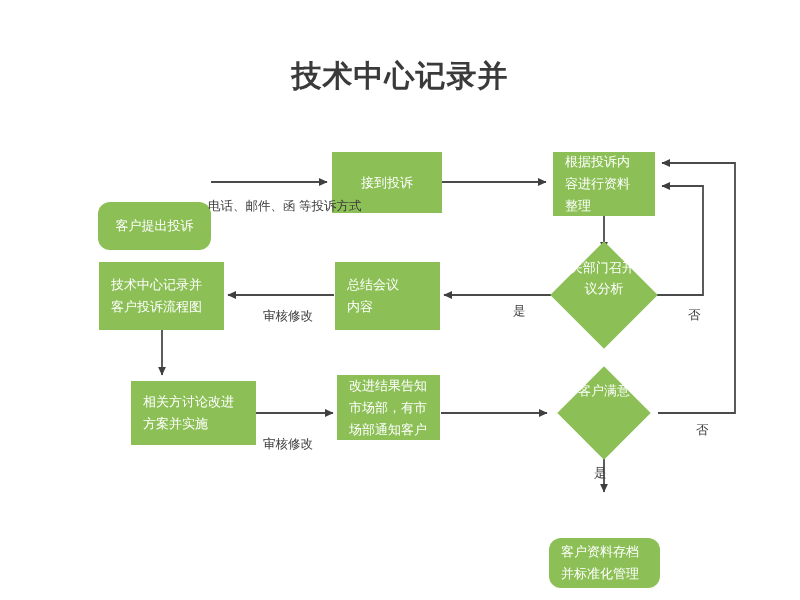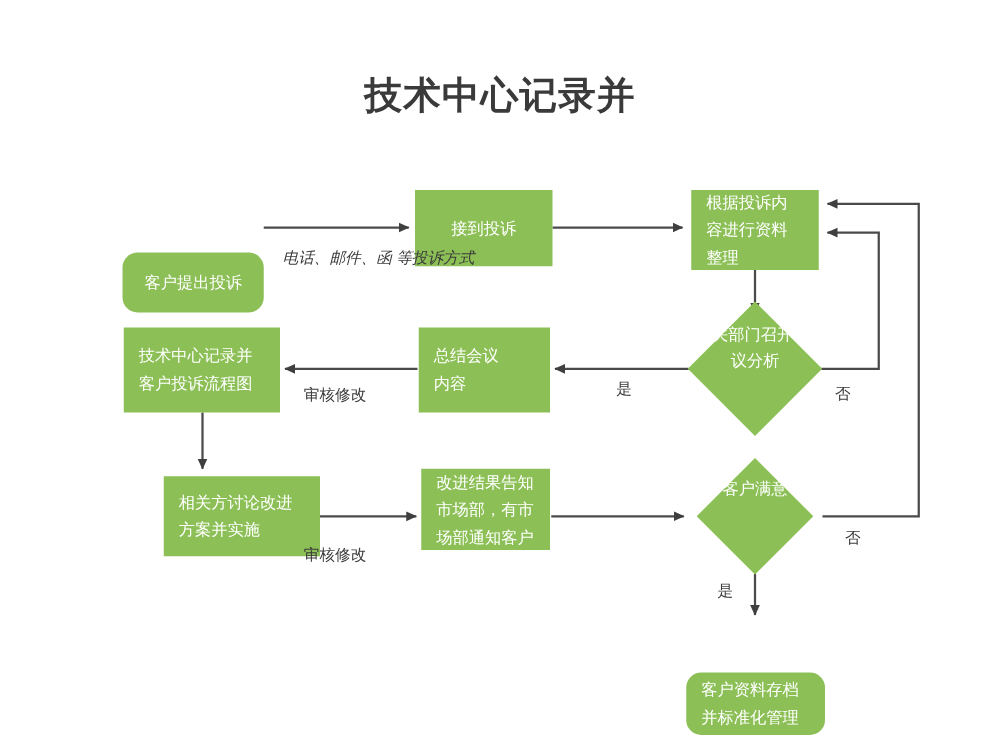--- a/index.html
+++ b/index.html
@@ -48,21 +48,21 @@
     transform:rotate(45deg);
   }
   .diamond .dtext{position:relative;z-index:2;width:130%;}
   .edge-label{
     position:absolute;
     color:#3a3a3a;
     font-size:12.5px;
     line-height:20px;
     white-space:nowrap;
   }
-  .edge-label.c{text-align:left;}
+  .edge-label.c{text-align:left;margin-left:20px;}
   svg{position:absolute;left:0;top:0;overflow:visible;}
 </style>
 </head>
 <body>
 
 <div id="canvas">
 
   <div class="title">技术中心记录并</div>
 
   <svg width="800" height="600">
@@ -145,21 +145,21 @@
     <div class="dtext">
       <span>客户满意</span>
     </div>
   </div>
 
   <div class="node rounded left" style="left:549px;top:494px;width:111px;height:50px;">
     <span>客户资料存档</span>
     <span>并标准化管理</span>
   </div>
 
-  <div class="edge-label" style="left:226px;top:196px;font-style:italic;">
+  <div class="edge-label" style="left:208px;top:196px;">
     <span>电话、邮件、函</span>
     <span>等投诉方式</span>
   </div>
 
   <div class="edge-label c" style="left:493px;top:301px;">是</div>
 
   <div class="edge-label c" style="left:668px;top:305px;">否</div>
 
   <div class="edge-label c" style="left:243px;top:306px;">审核修改</div>
 

